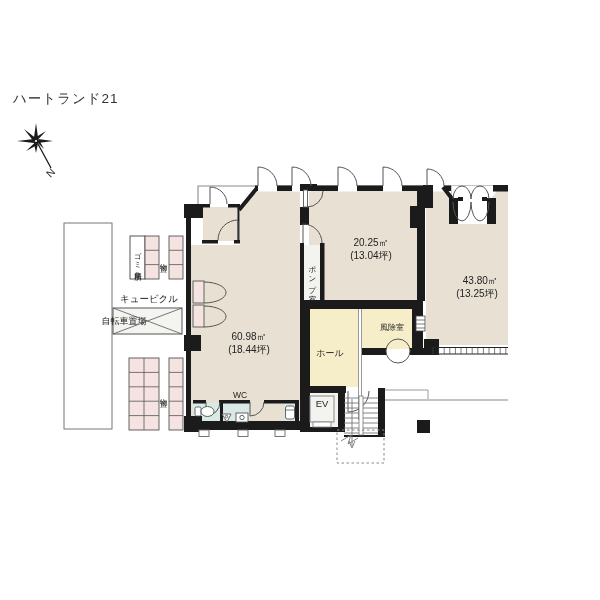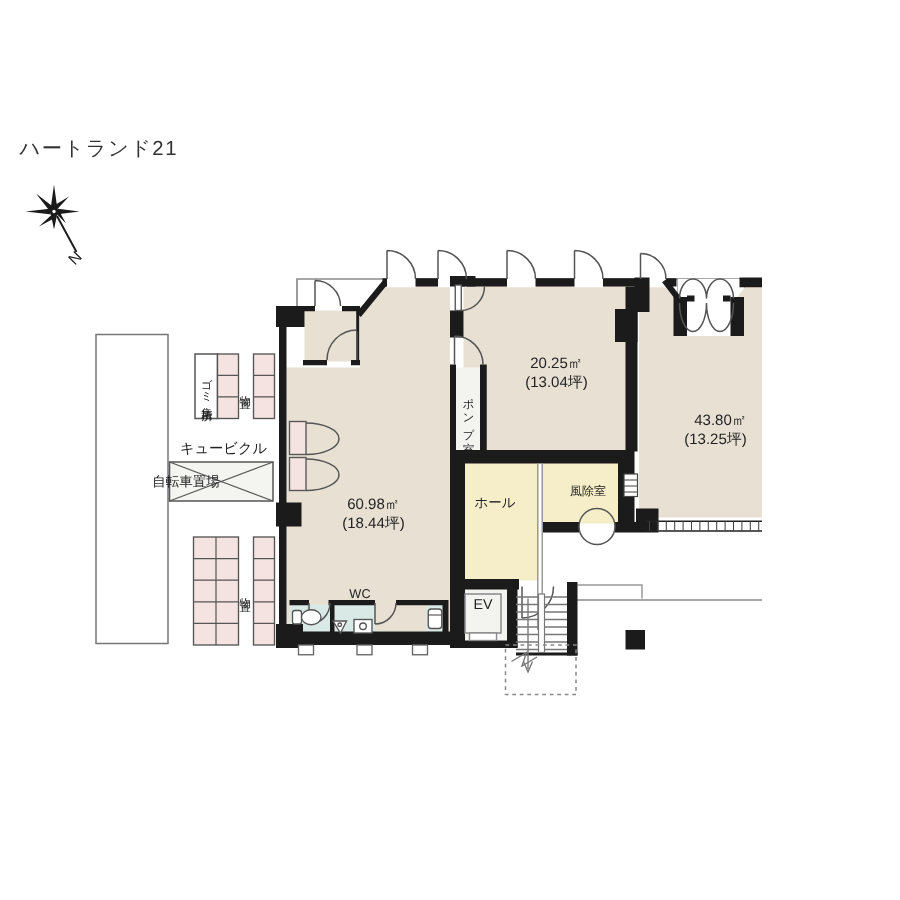--- a/index.html
+++ b/index.html
@@ -228,18 +228,18 @@
   <div class="lbl" style="left:371px;top:249px;font-size:10px;">
     <div>20.25㎡</div>
     <div>(13.04坪)</div>
   </div>
   <div class="lbl" style="left:477px;top:287px;font-size:10px;text-align:right;">
     <div>43.80㎡</div>
     <div>(13.25坪)</div>
   </div>
 
   <div class="lbl v" style="left:312px;top:275px;font-size:7.5px;">ポンプ室</div>
-  <div class="lbl" style="left:330px;top:336px;font-size:9px;">ホール</div>
+  <div class="lbl" style="left:330px;top:354px;font-size:9px;">ホール</div>
   <div class="lbl" style="left:392px;top:328px;font-size:8px;">風除室</div>
   <div class="lbl" style="left:240px;top:396px;font-size:8.5px;">WC</div>
   <div class="lbl" style="left:322px;top:404px;font-size:9.5px;">EV</div>
 
 </div>
 
 </body></html>

